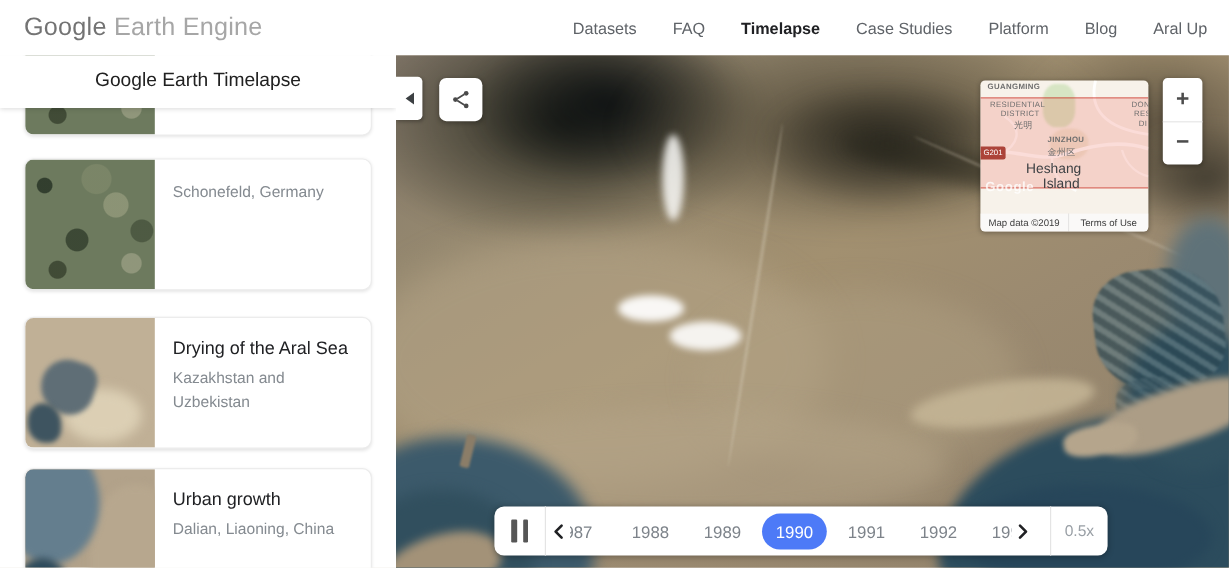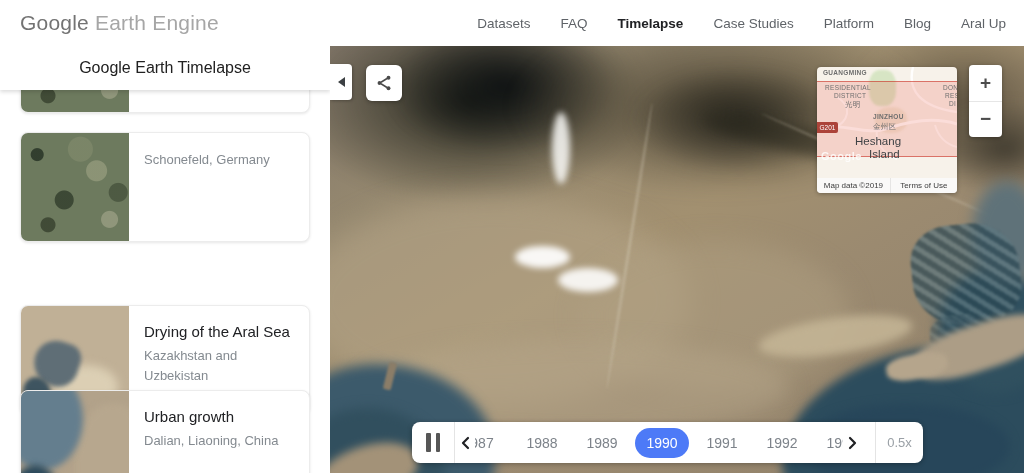--- a/index.html
+++ b/index.html
@@ -168,21 +168,21 @@
     <div class="body"></div>
   </div>
 
   <div class="card" style="top:86px;">
     <div class="thumb th-green"></div>
     <div class="body">
       <div class="subtitle">Schonefeld, Germany</div>
     </div>
   </div>
 
-  <div class="card" style="top:218px;margin-top:41px;">
+  <div class="card" style="top:218px;">
     <div class="thumb th-aral">
       <div class="sand"></div>
         <div class="lake"></div>
         <div class="lake2"></div>
     </div>
     <div class="body">
       <div class="title">Drying of the Aral Sea</div>
       <div class="subtitle">Kazakhstan and Uzbekistan</div>
     </div>
   </div>

